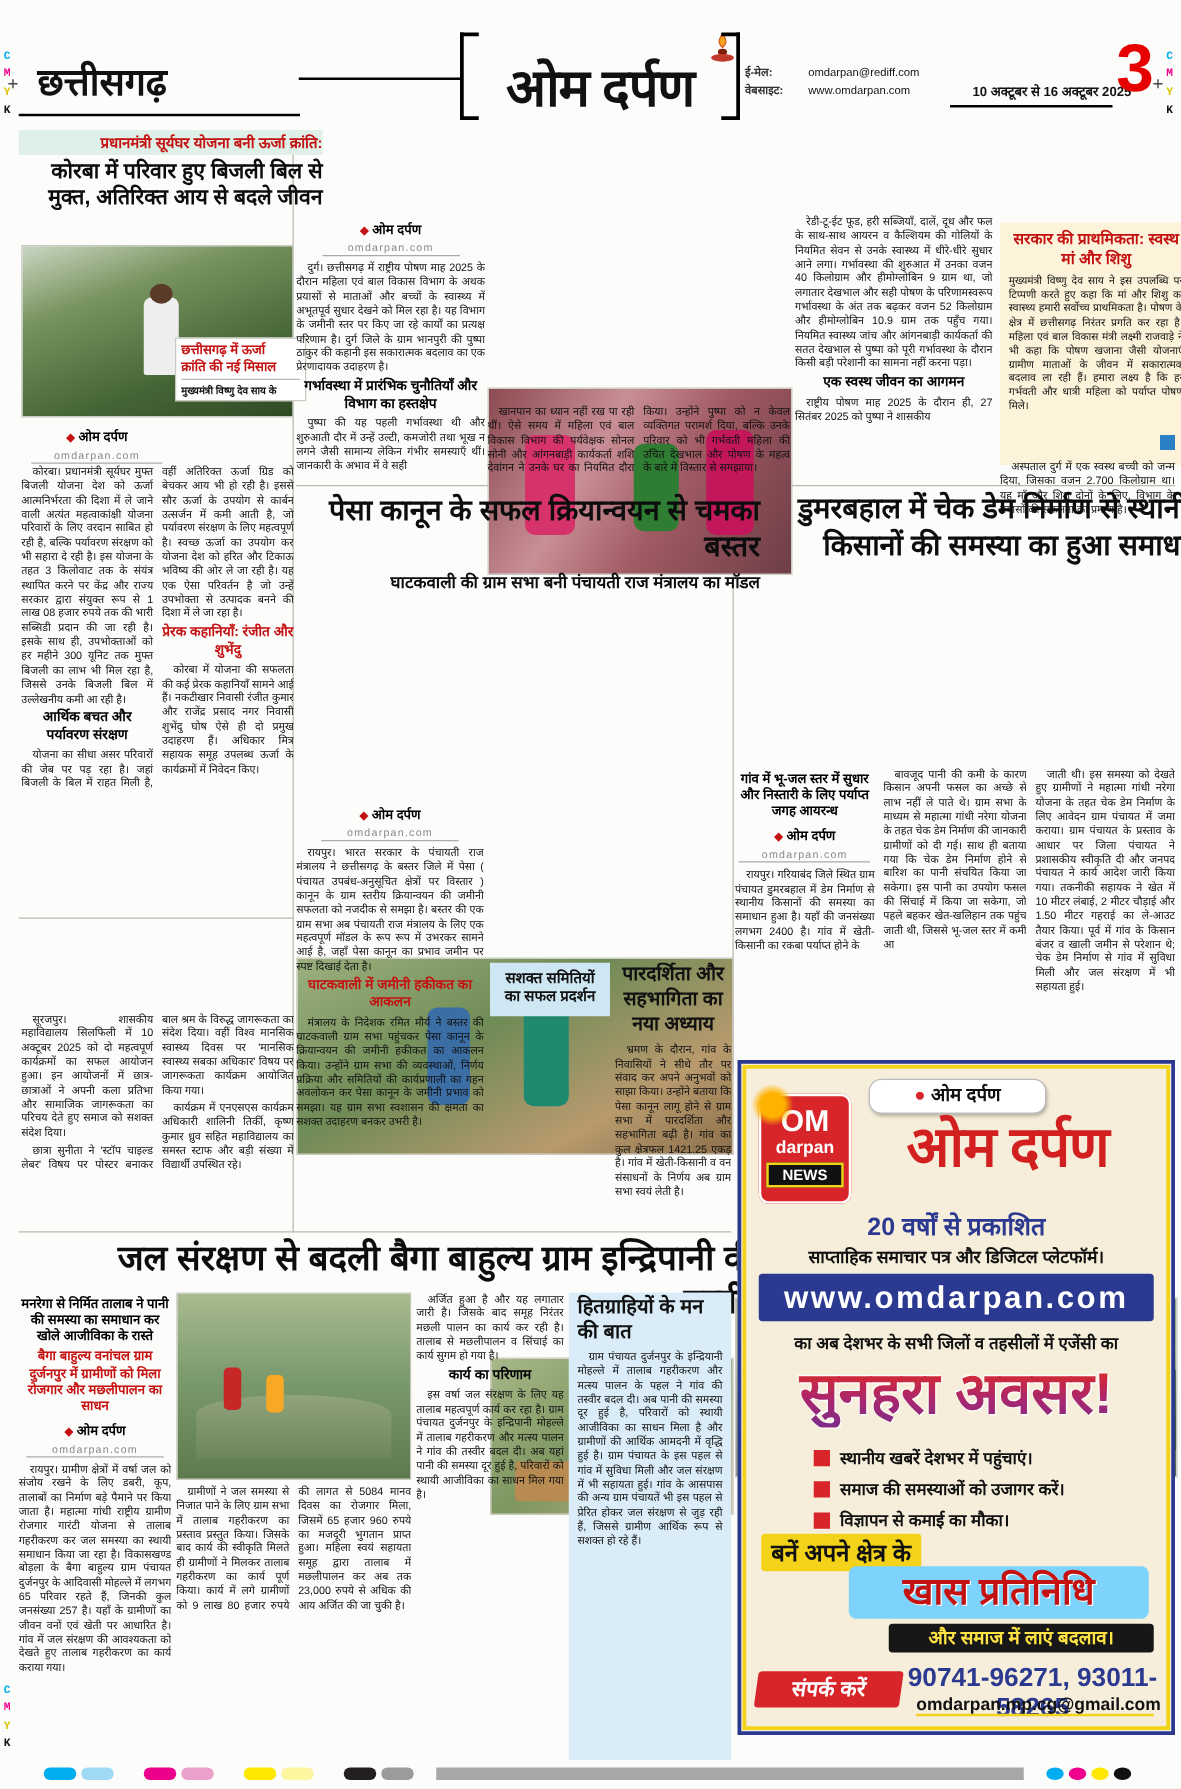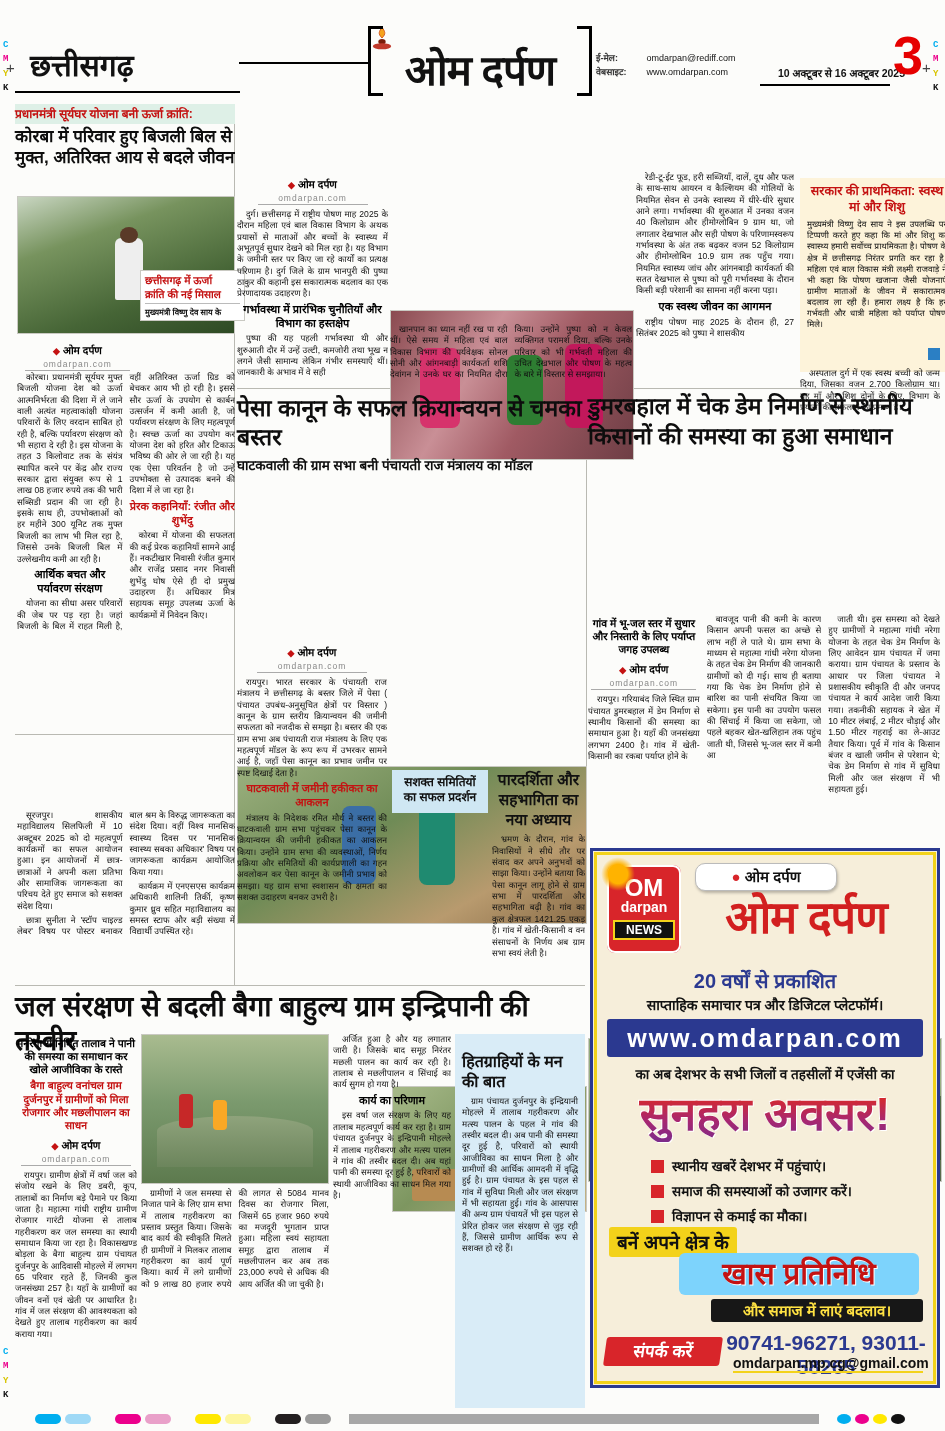--- a/index.html
+++ b/index.html
@@ -1,19 +1,19 @@
 <!DOCTYPE html>
 <html><head>
 <meta charset="utf-8">
 <style>
   html,body{margin:0;padding:0;background:#e8e8e6;}
   .page{position:relative;width:945px;height:1431px;background:#fcfcfa;margin:0 auto;
         font-family:"Liberation Sans",sans-serif;color:#111;overflow:hidden;}
   .abs{position:absolute;}
-  .ctr{text-align:left;}
+  .ctr{text-align:right;padding-left:23px;}
   .clip{overflow:hidden;}
   .body-text{font-size:8.6px;line-height:1.32;text-align:justify;}
   .body-text p{margin:0 0 3px 0;text-indent:9px;}
   .cols2{column-count:2;column-gap:7px;}
   .sub-black{font-weight:800;font-size:11px;text-align:center;line-height:1.25;margin:3px 0;color:#000;}
   .sub-red{font-weight:800;font-size:11px;text-align:center;line-height:1.25;margin:3px 0;color:#c41212;}
   .byline{text-align:center;margin:2px auto 4px auto;}
   .byline .b1{font-weight:800;font-size:10.5px;color:#000;}
   .byline .dia{color:#c41212;font-size:9px;}
   .byline .b2{display:block;font-size:8.5px;color:#888;letter-spacing:1px;border-bottom:1px solid #aaa;padding-bottom:1px;margin-top:1px;}
@@ -249,21 +249,21 @@
       <div>Longitude: 82.653267</div>
       <div>Elevation: 256.67±5 m</div>
       <div>Accuracy: 4.2 m</div>
       <div>Time: 09-02-2024 13.16</div>
       <div>Note: Dumarbahal chek dem</div>
     </div>
     <div class="notecam">Powered by NoteCam</div>
   </div>
   <div class="abs" style="left:588px;top:614px;width:352px;height:246px;display:flex;gap:7px;">
     <div class="clip" style="width:112px;">
-      <div class="sub-black" style="font-size:10.5px;">गांव में भू-जल स्तर में सुधार और निस्तारी के लिए पर्याप्त जगह उपलब्ध</div>
+      <div class="sub-black" style="font-size:10.5px;">गांव में भू-जल स्तर में सुधार और निस्तारी के लिए पर्याप्त जगह आयरन्ध</div>
       <div class="byline" style="width:105px;">
         <span class="b1"><span class="dia">◆</span> <span>ओम दर्पण</span></span>
         <span class="b2">omdarpan.com</span>
       </div>
       <div class="body-text">
           <p>रायपुर। गरियाबंद जिले स्थित ग्राम पंचायत डुमरबहाल में डेम निर्माण से स्थानीय किसानों की समस्या का समाधान हुआ है। यहाँ की जनसंख्या लगभग 2400 है। गांव में खेती-किसानी का रकबा पर्याप्त होने के</p>
         </div>
     </div>
     <div class="clip body-text" style="width:115px;">
       <p>बावजूद पानी की कमी के कारण किसान अपनी फसल का अच्छे से लाभ नहीं ले पाते थे। ग्राम सभा के माध्यम से महात्मा गांधी नरेगा योजना के तहत चेक डेम निर्माण की जानकारी ग्रामीणों को दी गई। साथ ही बताया गया कि चेक डेम निर्माण होने से बारिश का पानी संचयित किया जा सकेगा। इस पानी का उपयोग फसल की सिंचाई में किया जा सकेगा, जो पहले बहकर खेत-खलिहान तक पहुंच जाती थी, जिससे भू-जल स्तर में कमी आ</p>
@@ -293,32 +293,32 @@
     </div>
     <div class="body-text cols2 clip" style="height:218px;margin-top:4px;">
       <p>ग्रामीणों ने जल समस्या से निजात पाने के लिए ग्राम सभा में तालाब गहरीकरण का प्रस्ताव प्रस्तुत किया। जिसके बाद कार्य की स्वीकृति मिलते ही ग्रामीणों ने मिलकर तालाब गहरीकरण का कार्य पूर्ण किया। कार्य में लगे ग्रामीणों को 9 लाख 80 हजार रुपये की लागत से 5084 मानव दिवस का रोजगार मिला, जिसमें 65 हजार 960 रुपये का मजदूरी भुगतान प्राप्त हुआ। महिला स्वयं सहायता समूह द्वारा तालाब में मछलीपालन कर अब तक 23,000 रुपये से अधिक की आय अर्जित की जा चुकी है।</p>
     </div>
   </div>
   <div class="abs clip body-text" style="left:333px;top:1034px;width:118px;height:374px;">
     <p>अर्जित हुआ है और यह लगातार जारी है। जिसके बाद समूह निरंतर मछली पालन का कार्य कर रही है। तालाब से मछलीपालन व सिंचाई का कार्य सुगम हो गया है।</p>
     <div class="sub-black">कार्य का परिणाम</div>
     <p>इस वर्षा जल संरक्षण के लिए यह तालाब महत्वपूर्ण कार्य कर रहा है। ग्राम पंचायत दुर्जनपुर के इन्द्रिपानी मोहल्ले में तालाब गहरीकरण और मत्स्य पालन ने गांव की तस्वीर बदल दी। अब यहां पानी की समस्या दूर हुई है, परिवारों को स्थायी आजीविका का साधन मिल गया है।</p>
   </div>
-  <div class="abs clip" style="left:455px;top:1034px;width:130px;height:374px;background:#d9ecf7;padding:18px 7px;box-sizing:border-box;">
+  <div class="abs clip" style="left:455px;top:1034px;width:130px;height:374px;background:#d9ecf7;padding:2px 7px;box-sizing:border-box;">
     <div style="font-weight:900;font-size:16px;line-height:1.25;margin-bottom:4px;">हितग्राहियों के मन की बात</div>
     <div class="body-text">
         <p>ग्राम पंचायत दुर्जनपुर के इन्द्रियानी मोहल्ले में तालाब गहरीकरण और मत्स्य पालन के पहल ने गांव की तस्वीर बदल दी। अब पानी की समस्या दूर हुई है, परिवारों को स्थायी आजीविका का साधन मिला है और ग्रामीणों की आर्थिक आमदनी में वृद्धि हुई है। ग्राम पंचायत के इस पहल से गांव में सुविधा मिली और जल संरक्षण में भी सहायता हुई। गांव के आसपास की अन्य ग्राम पंचायतें भी इस पहल से प्रेरित होकर जल संरक्षण से जुड़ रही हैं, जिससे ग्रामीण आर्थिक रूप से सशक्त हो रहे हैं।</p>
       </div>
   </div>
 
   <div class="abs ad" style="left:590px;top:848px;width:344px;height:534px;">
     <div class="abs miniroll" style="left:102px;top:12px;width:140px;height:26px;">
       <span class="dot">●</span> <span>ओम दर्पण</span>
     </div>
-    <div class="abs logo-badge" style="left:14px;top:14px;width:74px;height:88px;">
+    <div class="abs logo-badge" style="left:14px;top:24px;width:74px;height:88px;">
       <div class="burst"></div>
       <div class="logo-om">OM</div>
       <div class="logo-darpan">darpan</div>
       <div class="logo-news">NEWS</div>
     </div>
     <div class="abs ad-title" style="left:92px;top:44px;width:242px;">ओम दर्पण</div>
     <div class="abs ad-blue" style="left:0;top:116px;width:344px;">20 वर्षों से प्रकाशित</div>
     <div class="abs ad-black" style="left:0;top:144px;width:344px;">साप्ताहिक समाचार पत्र और डिजिटल प्लेटफॉर्म।</div>
     <div class="abs ad-web" style="left:14px;top:168px;width:316px;height:38px;">www.omdarpan.com</div>
     <div class="abs ad-black" style="left:0;top:214px;width:344px;font-size:13.5px;">का अब देशभर के सभी जिलों व तहसीलों में  एजेंसी का</div>

